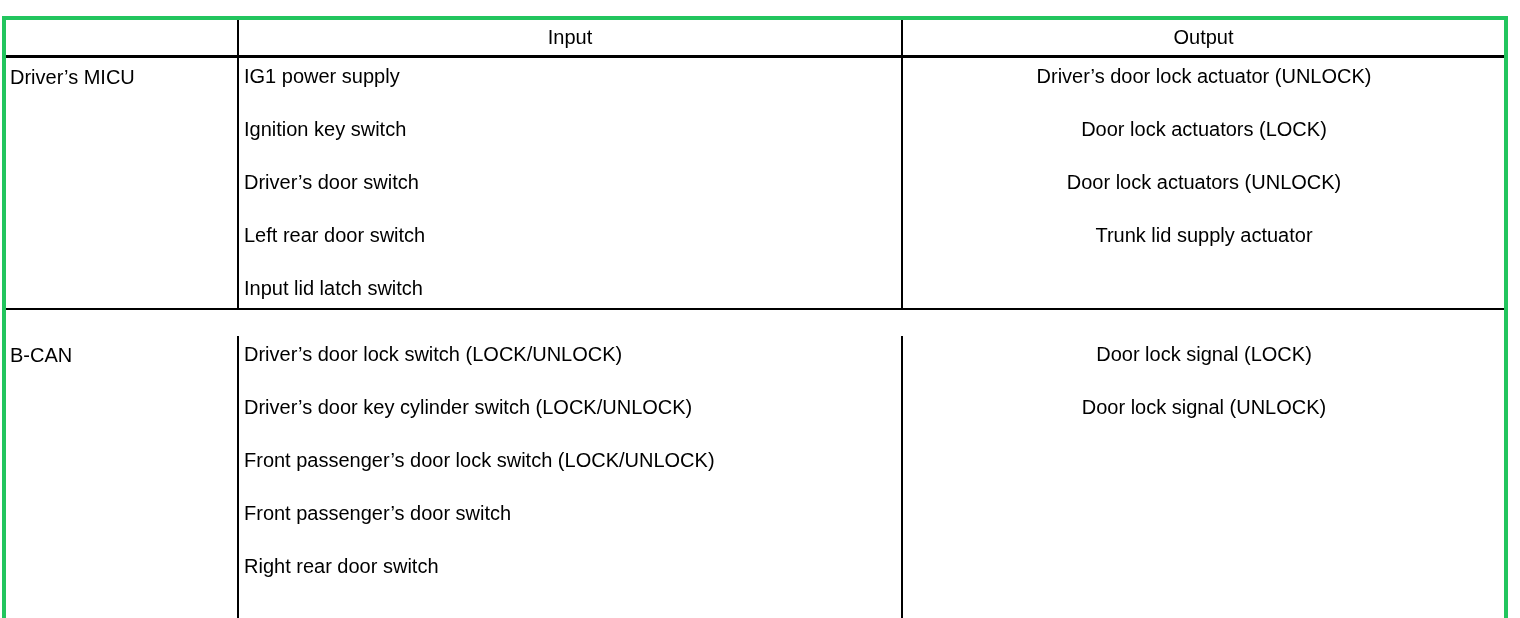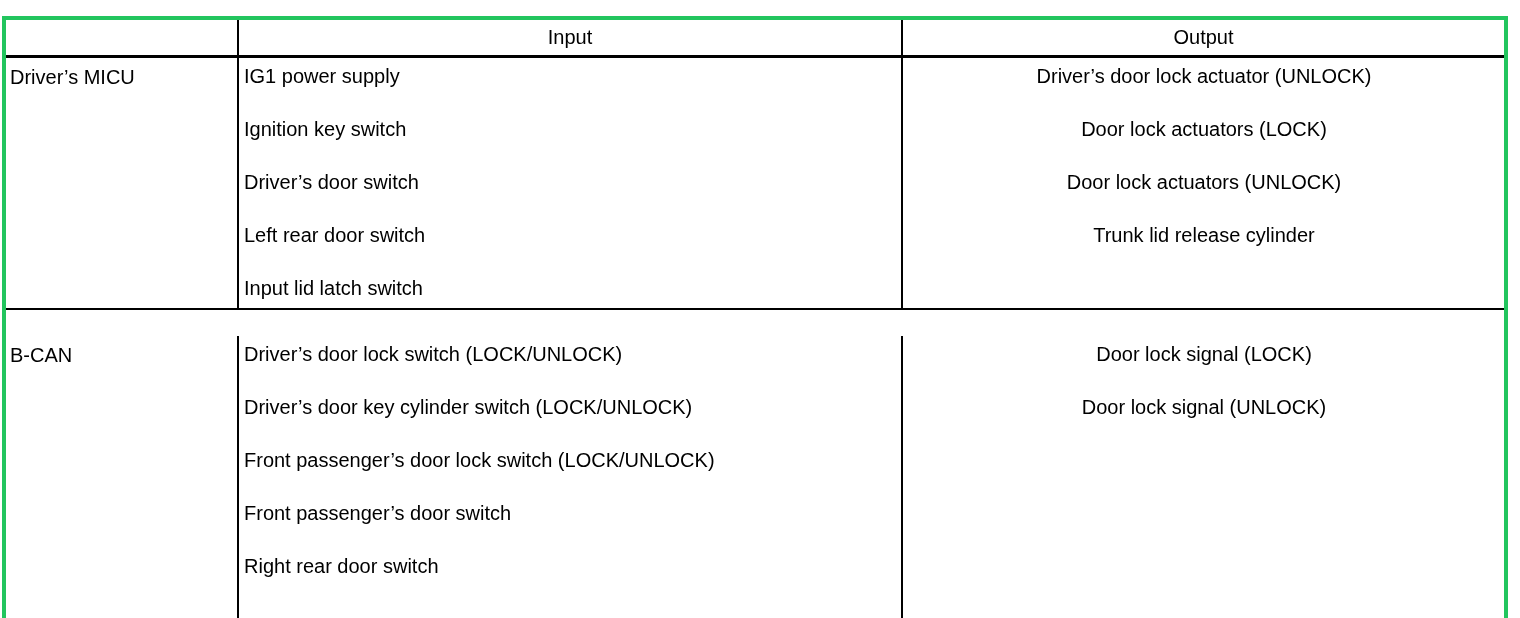--- a/index.html
+++ b/index.html
@@ -77,21 +77,21 @@
       <div class="line">IG1 power supply</div>
       <div class="line">Ignition key switch</div>
       <div class="line">Driver’s door switch</div>
       <div class="line">Left rear door switch</div>
       <div class="line">Input lid latch switch</div>
     </div>
     <div class="cell body lastcol">
       <div class="line">Driver’s door lock actuator (UNLOCK)</div>
       <div class="line">Door lock actuators (LOCK)</div>
       <div class="line">Door lock actuators (UNLOCK)</div>
-      <div class="line">Trunk lid release cylinder</div>
+      <div class="line">Trunk lid supply actuator</div>
     </div>
 
     <div class="cell label lastrow">B-CAN</div>
     <div class="cell body lastrow">
       <div class="line">Driver’s door lock switch (LOCK/UNLOCK)</div>
       <div class="line">Driver’s door key cylinder switch (LOCK/UNLOCK)</div>
       <div class="line">Front passenger’s door lock switch (LOCK/UNLOCK)</div>
       <div class="line">Front passenger’s door switch</div>
       <div class="line">Right rear door switch</div>
     </div>

